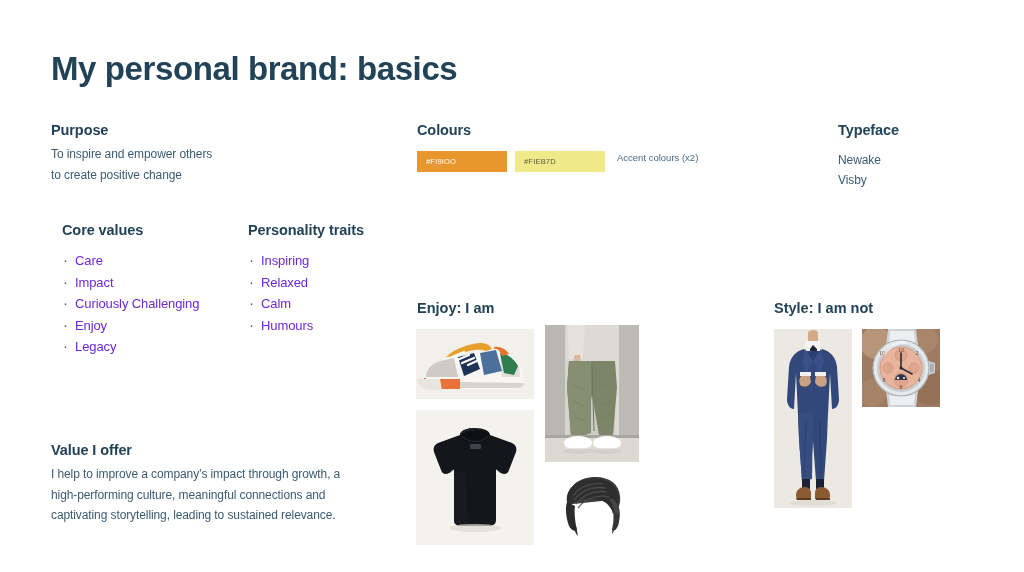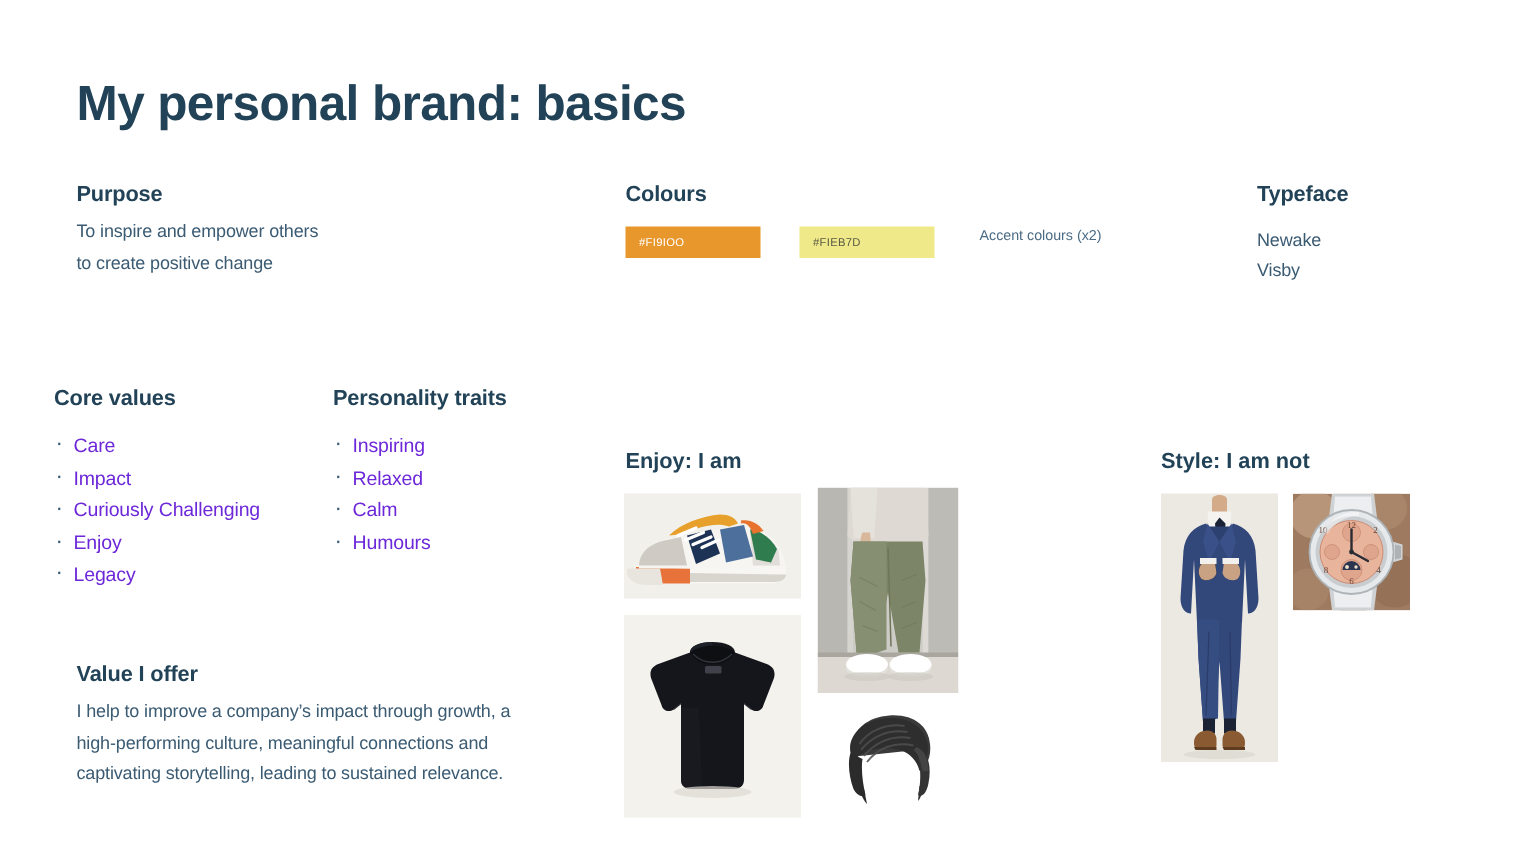--- a/index.html
+++ b/index.html
@@ -29,22 +29,22 @@
     font-size: 12px; font-weight: 400; color: #3b5b73;
     line-height: 21px; letter-spacing: -0.1px;
   }
 
   
   .purpose { position: absolute; left: 51px; top: 122px; width: 330px; }
   .purpose .sec-head { margin-bottom: 6px; }
   .purpose-line { display: block; }
 
   
-  .lists { position: absolute; left: 36px; top: 222px; width: 350px;
-           display: flex; margin-top: 36px; }
+  .lists { position: absolute; left: 62px; top: 222px; width: 350px;
+           display: flex; }
   .list-col { width: 186px; }
   .list-col.narrow { width: 164px; }
   .list-col .sec-head { margin-bottom: 12px; }
   ul.dotted { list-style: none; }
   ul.dotted li {
     font-size: 13px; color: #6d28d9; line-height: 21px;
     letter-spacing: -0.1px; position: relative; padding-left: 13px;
     margin-bottom: 0.5px;
   }
   ul.dotted li::before {
@@ -69,21 +69,21 @@
     font-size: 8px; letter-spacing: 0.2px; font-weight: 400;
   }
   .sw-navy  { background: #264459; }
   .sw-navy  .hex { color: #b9c7d2; }
   .sw-cyan  { background: #4bb9d0; }
   .sw-cyan  .hex { color: #e3f4f8; }
   .sw-white { background: #ffffff; border: 1.3px solid #7cd0e2; }
   .sw-white .hex { color: #7cd0e2; }
 
   .accent-row {
-    display: flex; align-items: center; gap: 26px; margin-top: 11px;
+    display: flex; align-items: center; gap: 8px; margin-top: 11px;
   }
   .accent {
     width: 90px; height: 21px; position: relative;
   }
   .accent .hex {
     position: absolute; left: 9px; top: 6px;
     font-size: 7.5px; letter-spacing: 0.2px;
   }
   .ac-orange { background: #e8972c; }
   .ac-orange .hex { color: #ffffff; }

